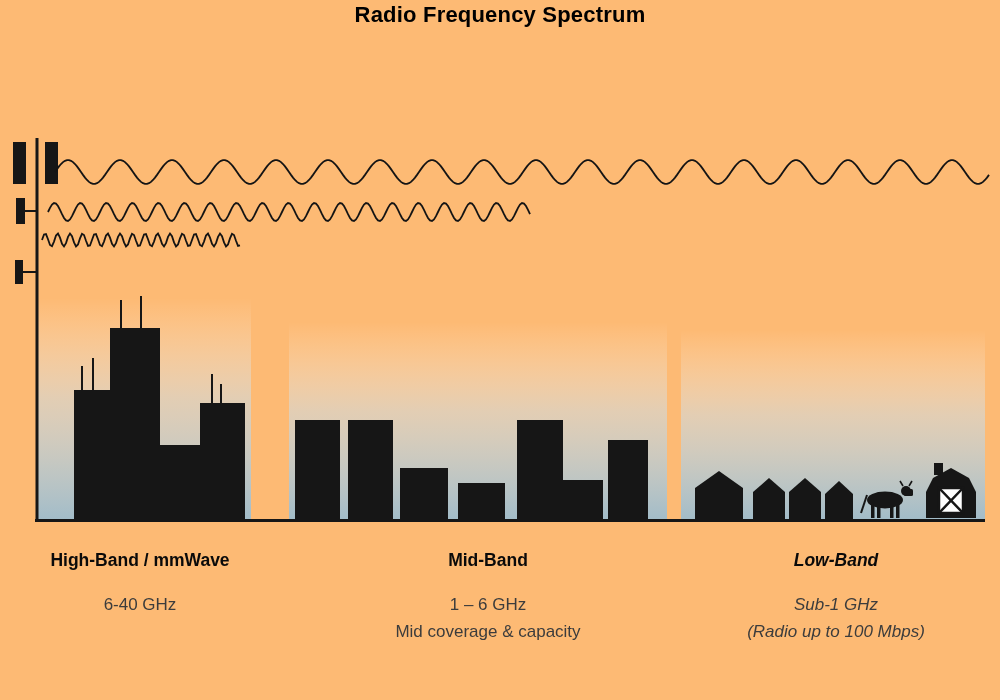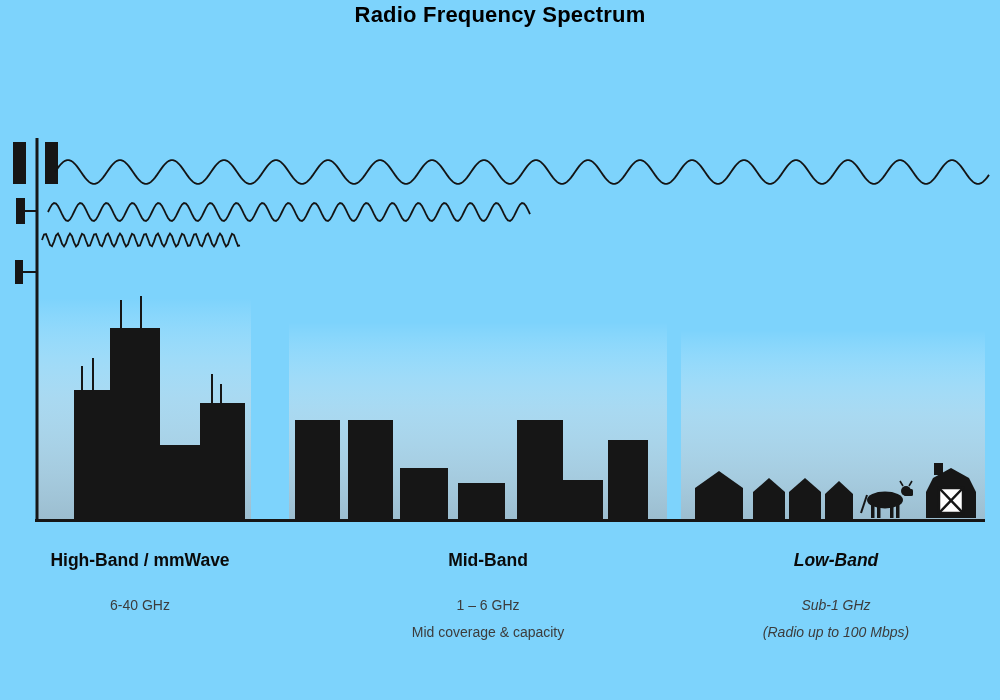--- a/index.html
+++ b/index.html
@@ -1,37 +1,37 @@
 <!DOCTYPE html>
 <html><head>
 <meta charset="utf-8">
 <style>
   html,body{margin:0;padding:0;background:#ffffff;}
   .stage{
-    position:relative;width:1000px;height:700px;background:#7dd3fc;
+    position:relative;width:1000px;height:700px;background:#fdba74;
     font-family:"Liberation Sans",sans-serif;overflow:hidden;
   }
   .title{
     position:absolute;top:2px;left:0;width:100%;text-align:center;
     font-size:22px;font-weight:700;color:#000;letter-spacing:.2px;
   }
   svg.diagram{position:absolute;top:0;left:0;}
   .wave{fill:none;stroke:#141414;stroke-width:1.8px;}
   .silhouette{fill:#161616;stroke:none;}
   .ant{stroke:#161616;stroke-width:2px;}
   .thin{stroke:#161616;stroke-width:1.6px;fill:none;}
   .pole{stroke:#161616;stroke-width:3px;}
   .ground{stroke:#161616;stroke-width:3px;}
   .band-name{
     position:absolute;top:550px;text-align:center;
     font-size:17.5px;font-weight:700;color:#0a0a0a;
   }
   .band-desc{
     position:absolute;top:592px;text-align:center;
-    font-size:14px;line-height:26.5px;color:#3c3c3c;
+    font-size:17px;line-height:26.5px;color:#3c3c3c;
   }
   .col-high{left:10px;width:260px;}
   .col-mid{left:338px;width:300px;}
   .col-low{left:686px;width:300px;font-style:italic;}
 </style>
 </head>
 <body>
 
 <div class="stage">
 

